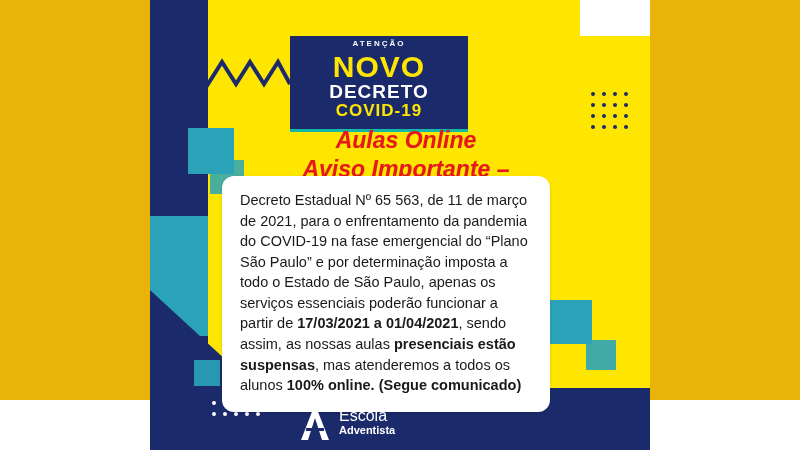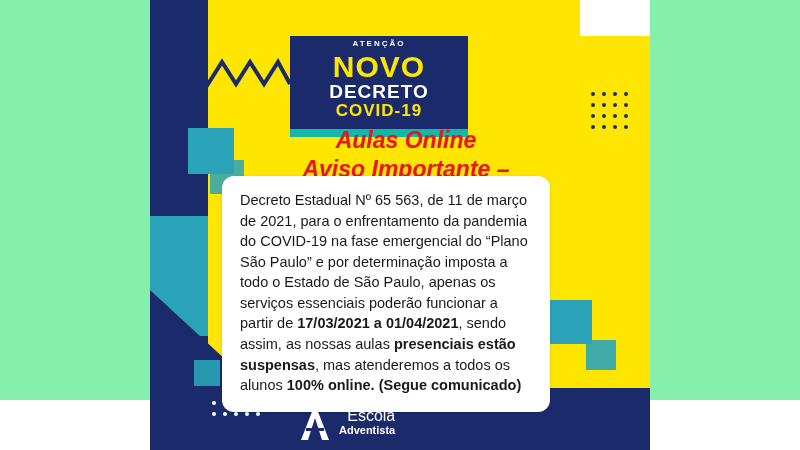--- a/index.html
+++ b/index.html
@@ -10,21 +10,21 @@
   body {
     width: 800px;
     height: 450px;
     overflow: hidden;
     font-family: "Liberation Sans", sans-serif;
   }
   .canvas {
     position: relative;
     width: 800px;
     height: 400px;
-    background: #86efac;
+    background: #eab308;
   }
   
   .poster {
     position: absolute;
     left: 150px;
     top: 0px;
     width: 500px;
     height: 450px;
     background: #ffe600;
     overflow: hidden;
@@ -117,21 +117,21 @@
     background: #1b2a6b;
     color: #ffffff;
     font-size: 8px;
     letter-spacing: 2px;
     font-weight: bold;
     padding: 3px 0 2px;
   }
   .badge-body {
     background: #1b2a6b;
     padding: 2px 0 8px;
-    border-bottom: 8px solid #14b8a6;
+    border-bottom: 3px solid #14b8a6;
   }
   .badge-novo {
     color: #ffe600;
     font-size: 30px;
     font-weight: bold;
     line-height: 1;
     letter-spacing: 1px;
   }
   .badge-decreto {
     color: #ffffff;
@@ -195,21 +195,21 @@
     gap: 7px;
   }
   .logo-mark {
     width: 34px;
     height: 40px;
   }
   .logo-text {
     color: #ffffff;
     line-height: 1.02;
   }
-  .logo-l1 { font-size: 16px; text-align: right; }
+  .logo-l1 { font-size: 16px; }
   .logo-l2 { font-size: 11px; font-weight: bold; }
 </style>
 </head>
 <body>
 
 <div class="canvas">
 
   <div class="poster">
 
     <div class="navy-left"></div>

